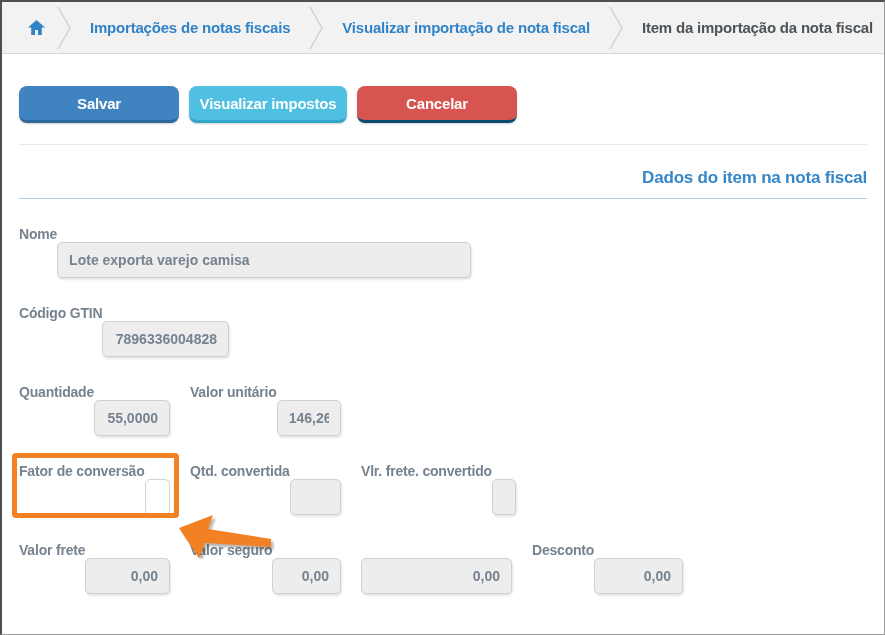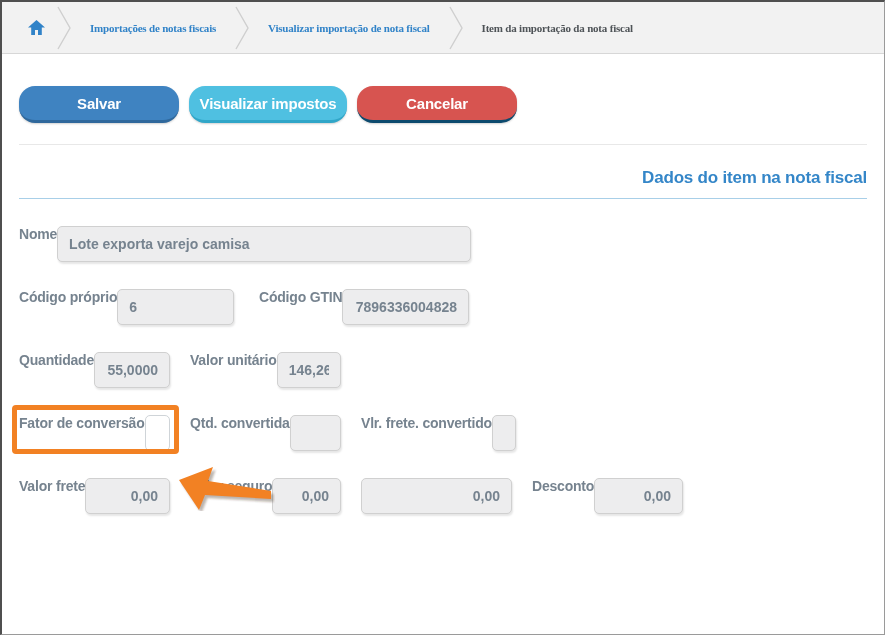--- a/index.html
+++ b/index.html
@@ -22,38 +22,37 @@
     background:#f2f2f2;
     border-bottom:1px solid #d7d7d7;
     display:flex;
     align-items:center;
     padding-left:26px;
   }
   .crumb-home { display:flex; align-items:center; cursor:pointer; margin-right:6px; }
   .crumb-sep { margin:0 6px; flex:0 0 auto; }
   .crumb {
     color:#3183c8;
-    font-size:11px;
+    font-size:15px;
     font-weight:700;
     text-decoration:none;
     padding:0 13px;
     letter-spacing:-0.2px;
     white-space:nowrap;
-    font-family:Liberation Serif, serif;
   }
   .crumb.current { color:#4e5357; padding-right:6px; }
 
   
   .content { padding:0 17px; }
 
   .toolbar { margin-top:32px; display:flex; gap:10px; }
   .btn {
     width:160px; height:37px;
     border:none;
-    border-radius:16px;
+    border-radius:8px;
     color:#fff;
     font-family:"Liberation Sans", sans-serif;
     font-size:15px;
     font-weight:700;
     letter-spacing:-0.2px;
     cursor:pointer;
     box-shadow:0 1px 2px rgba(0,0,0,0.18);
   }
   .btn-save   { background:#3f83c1; border-bottom:3px solid #2f689c; }
   .btn-taxes  { width:158px; background:#4fc0e1; border-bottom:3px solid #30a6c8; }
@@ -91,20 +90,21 @@
     border:1px solid #d0d0d0;
     border-radius:5px;
     background:#ededee;
     color:#76838f;
     font-family:"Liberation Sans", sans-serif;
     font-size:14px;
     font-weight:700;
     padding:0 11px;
     box-shadow:1px 2px 2px rgba(0,0,0,0.10);
     outline:none;
+    margin-top:16px;
   }
   .tbox.right { text-align:right; }
   .tbox.enabled { background:#fff; box-shadow:none; border-color:#cfd4d8; }
 
   
   .hl-box {
     position:absolute;
     left:-7px; top:-10px; right:-9px; bottom:-3px;
     border:5px solid #f28123;
     border-radius:4px;
@@ -158,24 +158,20 @@
     <div class="section-rule"></div>
 
     <div class="row">
       <div class="field w452">
         <span class="field-label">Nome</span>
         <input class="tbox" type="text" disabled="" value="Lote exporta varejo camisa" style="">
       </div>
     </div>
 
     <div class="row gap25">
-      <div class="field w215">
-        <span class="field-label">Código próprio</span>
-        <input class="tbox" type="text" disabled="" value="6" style="">
-      </div>
       <div class="field w210">
         <span class="field-label">Código GTIN</span>
         <input class="tbox right" type="text" disabled="" value="7896336004828" style="">
       </div>
     </div>
 
     <div class="row">
       <div class="field w151">
         <span class="field-label">Quantidade</span>
         <input class="tbox right" type="text" disabled="" value="55,0000" style="">

